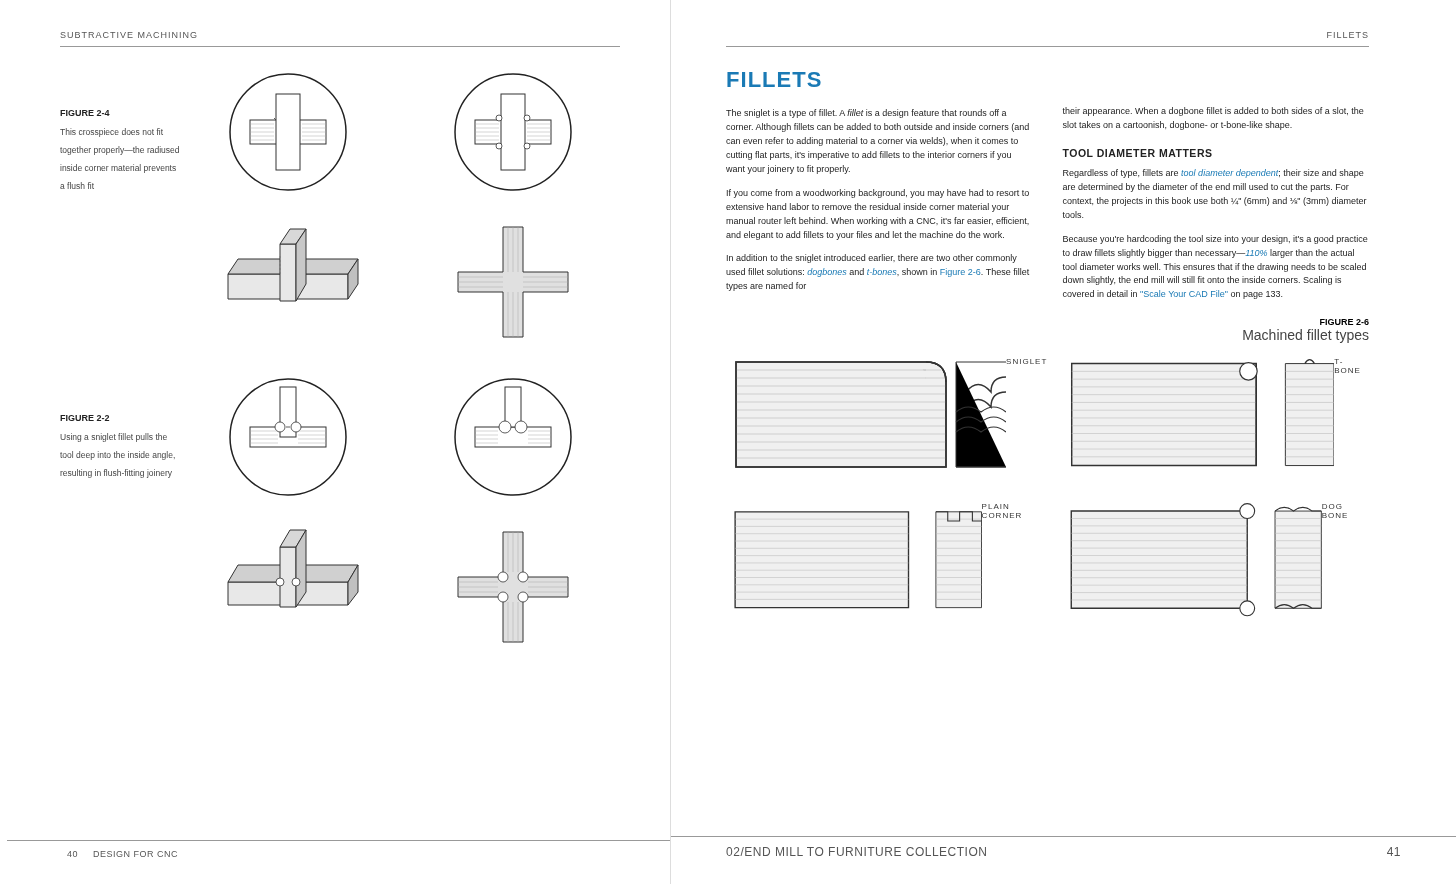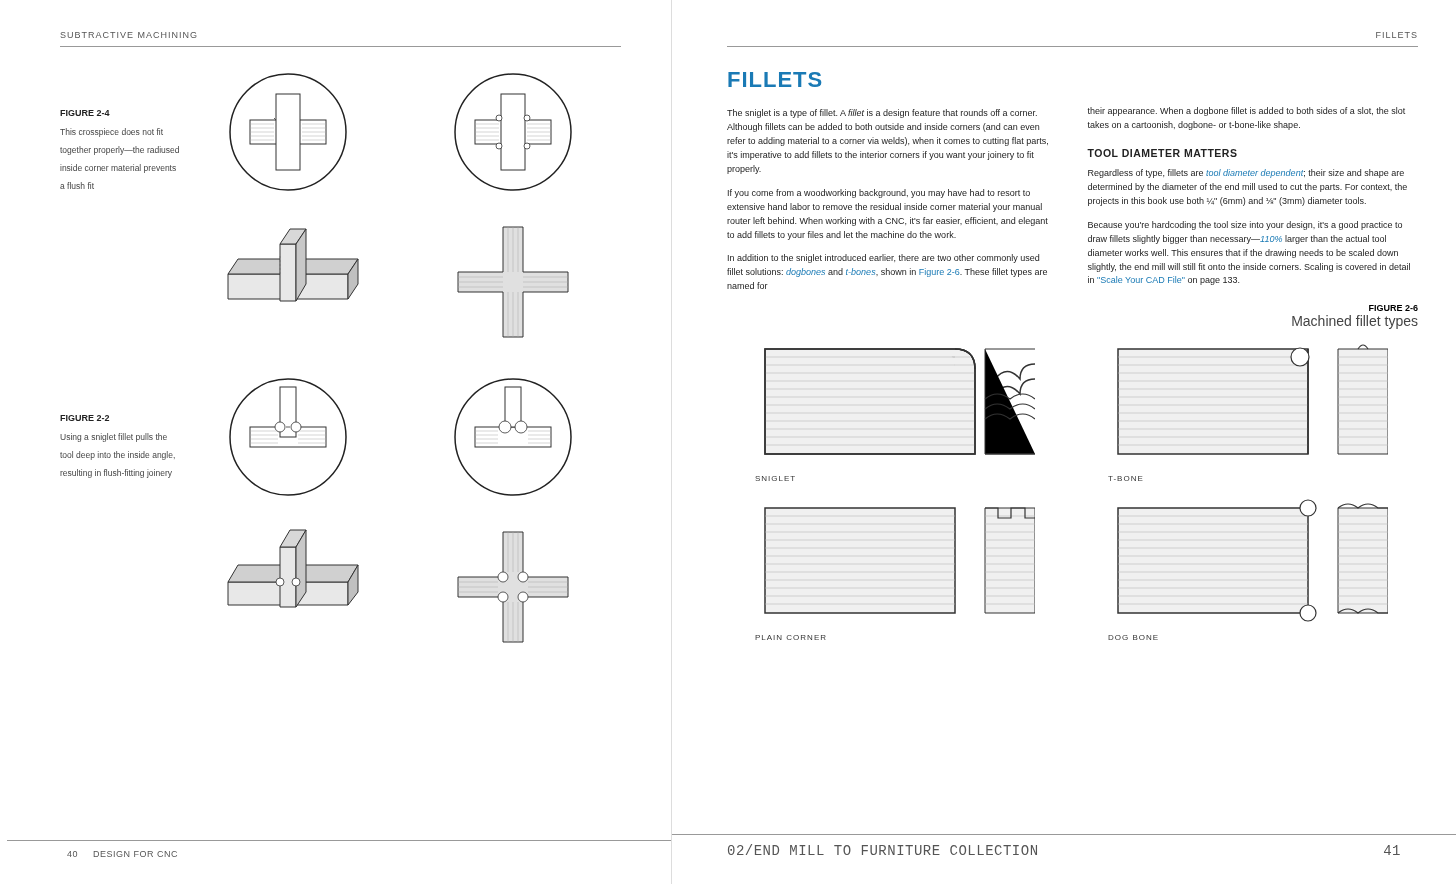--- a/index.html
+++ b/index.html
@@ -98,21 +98,21 @@
     .drawing-item {
       display: flex;
       flex-direction: column;
       align-items: center;
     }
 
     
     .right-page {
       flex: 1;
       background: white;
-      padding: 30px 38px 30px 55px;
+      padding: 30px 87px 30px 55px;
       position: relative;
     }
     .right-header {
       display: flex;
       justify-content: space-between;
       border-bottom: 1px solid #999;
       padding-bottom: 6px;
       margin-bottom: 20px;
     }
     .right-header span {
@@ -128,22 +128,22 @@
       left: 0;
       right: 0;
       padding: 0 55px;
       display: flex;
       justify-content: space-between;
       align-items: center;
       border-top: 1px solid #999;
       padding-top: 8px;
     }
     .right-footer span {
-      font-family: Liberation Mono, monospace;
-      font-size: 14px;
+      font-family: Liberation Sans, sans-serif;
+      font-size: 12px;
       color: #555;
       letter-spacing: 0.5px;
     }
     .right-content {
       display: flex;
       gap: 30px;
     }
     .text-col {
       flex: 1;
     }
@@ -202,23 +202,22 @@
       display: block;
     }
     .fillet-grid {
       display: grid;
       grid-template-columns: 1fr 1fr;
       gap: 15px;
       margin-top: 35px;
     }
     .fillet-item {
       display: flex;
-      flex-direction: column;
+      flex-direction: row;
       align-items: flex-start;
-      margin-left: 28px;
     }
     .fillet-label {
       font-family: Arial, sans-serif;
       font-size: 8px;
       color: #333;
       letter-spacing: 1px;
       text-transform: uppercase;
       margin-top: 5px;
     }
   </style>

